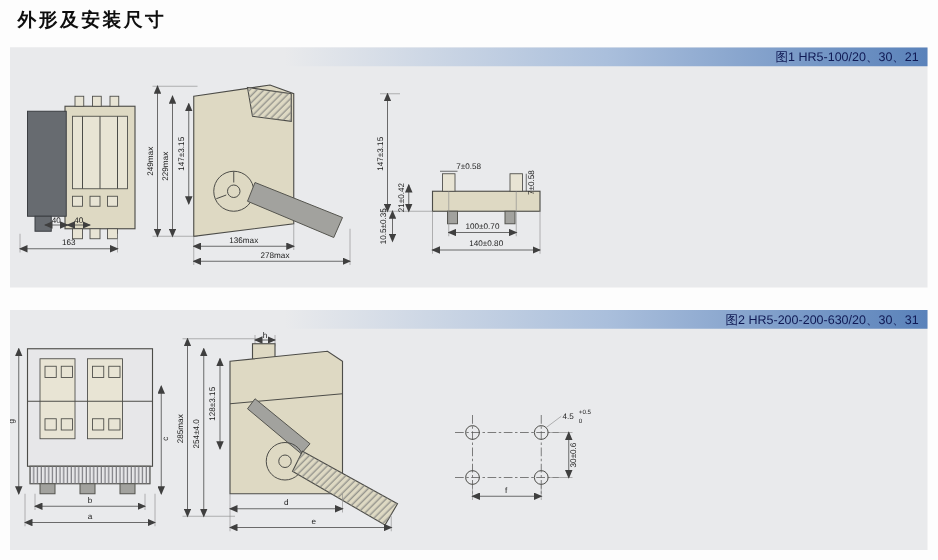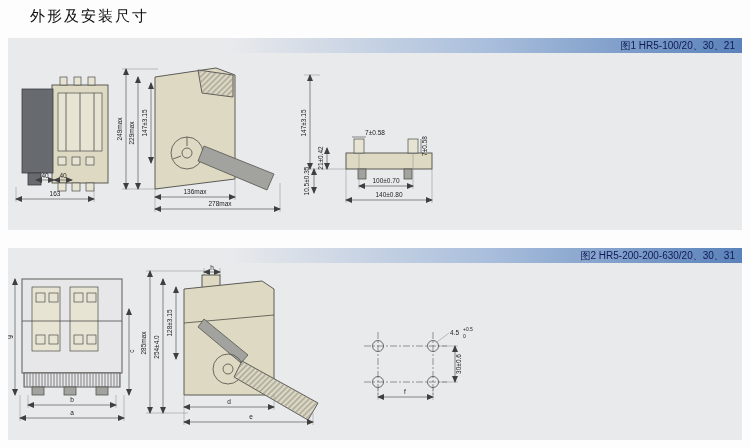--- a/index.html
+++ b/index.html
@@ -2,22 +2,22 @@
 <html><head>
 <meta charset="utf-8">
 <style>
   *{box-sizing:border-box}
   html,body{margin:0;padding:0}
   body{
     width:750px;height:448px;position:relative;overflow:hidden;
     background:#fdfdfd;font-family:"Liberation Sans",sans-serif;
   }
   .page-title{
-    position:absolute;left:14px;top:7px;font-size:15px;font-weight:400;
-    color:#0e0e0e;letter-spacing:2px;margin-left:16px;
+    position:absolute;left:14px;top:7px;font-size:15px;font-weight:700;
+    color:#0e0e0e;letter-spacing:2px;
   }
   .panel{position:absolute;left:8px;width:734px;height:192px;background:#e9eaec}
   #panel1{top:38px}
   #panel2{top:248px}
   .caption-bar{
     height:15px;display:flex;justify-content:flex-end;align-items:center;
     padding-right:7px;font-size:10px;color:#101a55;
     background:linear-gradient(to right,#e9eaec 0%,#e9eaec 30%,#aabfdc 65%,#5a82ba 100%);
   }
   svg.drawing{display:block;width:734px;height:177px}

